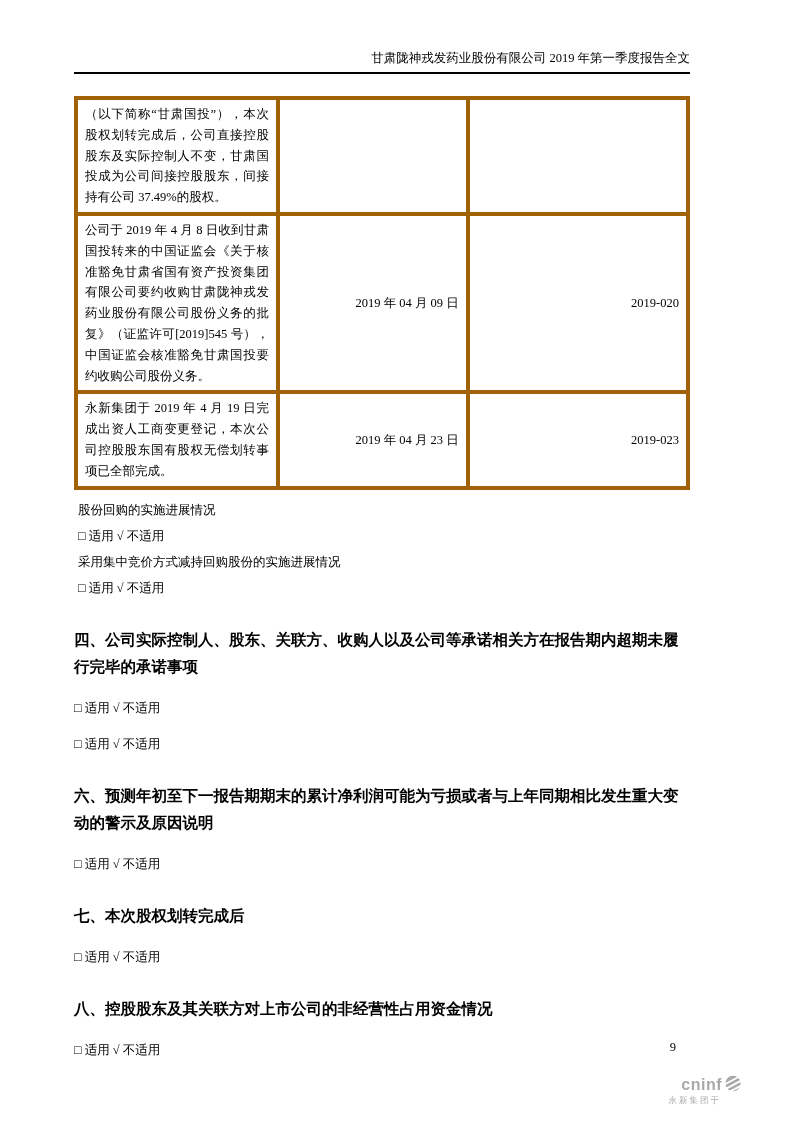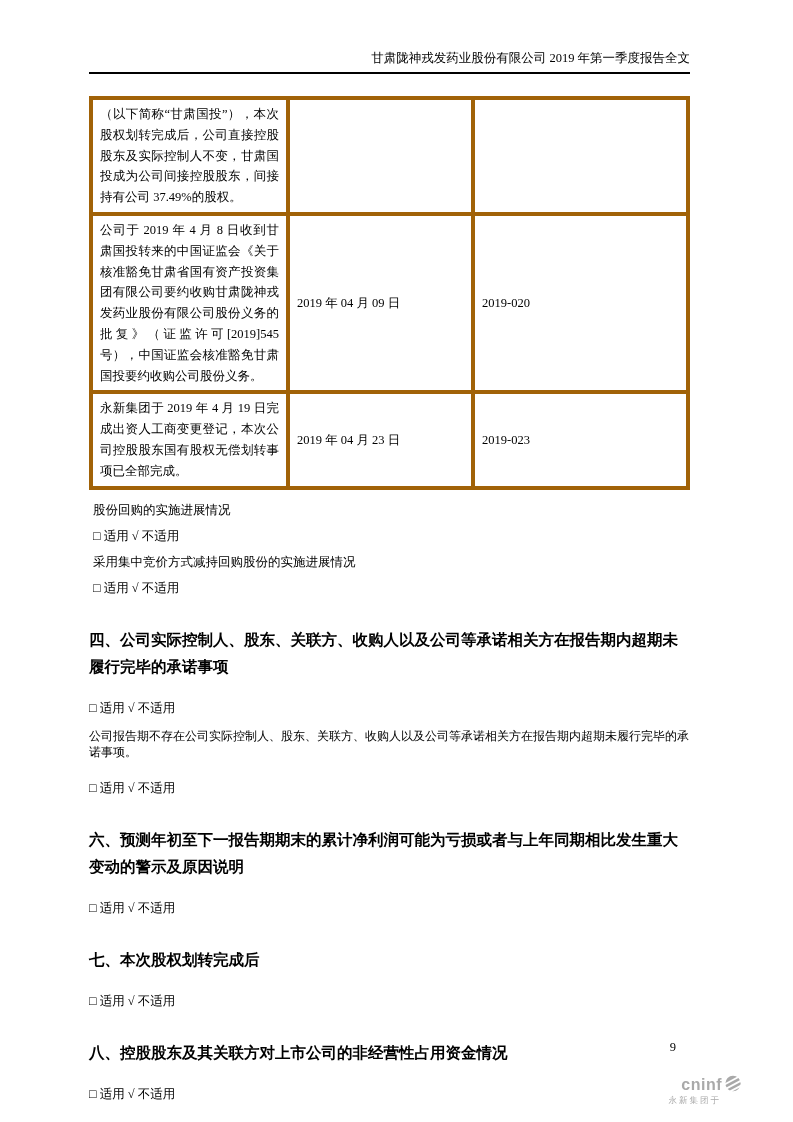--- a/index.html
+++ b/index.html
@@ -8,21 +8,20 @@
     width: 793px; height: 1122px;
     background: #ffffff;
     color: #000000;
     font-family: "Liberation Serif", "DejaVu Serif", serif;
   }
   .page {
     position: relative;
     width: 748px; height: 1122px;
     background: #ffffff;
     overflow: hidden;
-    padding-left: 15px;
   }
   .content { padding: 0 58px 0 74px; }
 
   
   .header-title {
     padding-top: 51px;
     text-align: right;
     font-size: 12.5px;
     line-height: 15px;
   }
@@ -41,21 +40,21 @@
   }
   table.ann td {
     border: 4px solid #a16207;
     font-size: 12.5px;
     line-height: 20.8px;
     padding: 4px 7px;
     vertical-align: middle;
     word-break: break-all;
   }
   td.c1 { text-align: justify; }
-  td.c2, td.c3 { text-align: left; margin-left: 43px; }
+  td.c2, td.c3 { text-align: right; margin-left: 43px; }
 
   
   .plain {
     font-size: 12.5px;
     line-height: 16px;
     margin: 10px 0 0 4px;
   }
   .plain.first { margin-top: 12px; }
 
   
@@ -150,21 +149,20 @@
       </tbody>
     </table>
 
     <p class="plain first">股份回购的实施进展情况</p>
     <p class="plain">□ 适用 √ 不适用</p>
     <p class="plain">采用集中竞价方式减持回购股份的实施进展情况</p>
     <p class="plain">□ 适用 √ 不适用</p>
 
     <h2 class="section-heading">四、公司实际控制人、股东、关联方、收购人以及公司等承诺相关方在报告期内超期未履行完毕的承诺事项</h2>
     <p class="appl">□ 适用 √ 不适用</p>
-    <p class="section-note">公司报告期不存在公司实际控制人、股东、关联方、收购人以及公司等承诺相关方在报告期内超期未履行完毕的承诺事项。</p>
 
     <p class="appl">□ 适用 √ 不适用</p>
 
     <h2 class="section-heading">六、预测年初至下一报告期期末的累计净利润可能为亏损或者与上年同期相比发生重大变动的警示及原因说明</h2>
     <p class="appl">□ 适用 √ 不适用</p>
 
     <h2 class="section-heading">七、本次股权划转完成后</h2>
     <p class="appl">□ 适用 √ 不适用</p>
 
     <h2 class="section-heading">八、控股股东及其关联方对上市公司的非经营性占用资金情况</h2>

